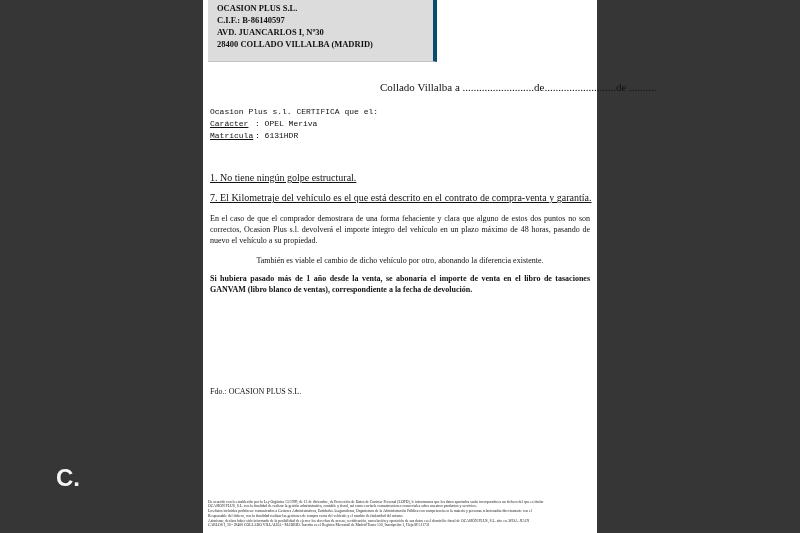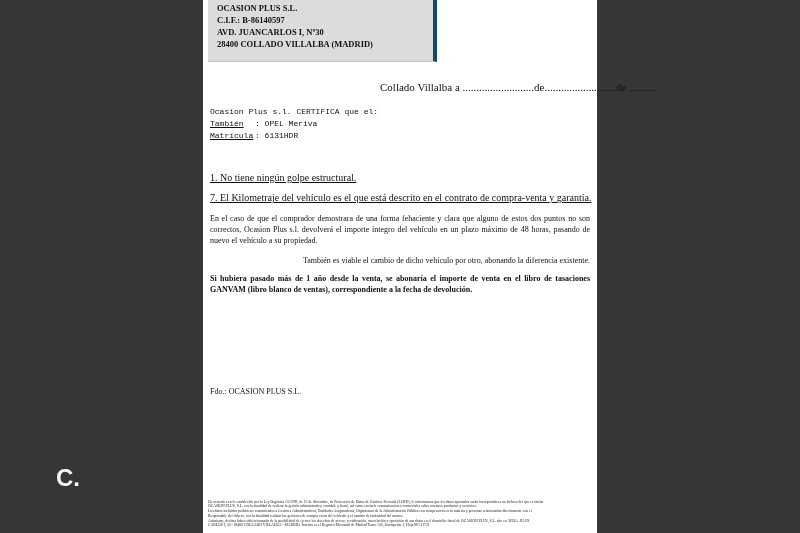--- a/index.html
+++ b/index.html
@@ -82,21 +82,21 @@
   .points .pt { margin-bottom: 9px; line-height: 11.3px; white-space: nowrap; }
   .para {
     position: absolute;
     left: 7px;
     width: 380px;
     font-size: 8px;
     line-height: 11px;
     text-align: justify;
   }
   .para-1 { top: 213px; }
-  .para-2 { top: 255px; text-align: right; white-space: nowrap; }
+  .para-2 { top: 255px; text-align: center; white-space: nowrap; }
   .para-3 { top: 273px; font-weight: bold; }
   .signature {
     position: absolute;
     left: 7px;
     top: 387px;
     font-size: 8px;
     white-space: nowrap;
   }
   .fineprint-wrap {
     position: absolute;
@@ -130,21 +130,21 @@
       <div>C.I.F.: B-86140597</div>
       <div>AVD. JUANCARLOS I, Nº30</div>
       <div>28400 COLLADO VILLALBA (MADRID)</div>
     </div>
 
     <div class="date-line">Collado Villalba a ..........................de..........................de ..........</div>
 
     <div class="certify">
       <div class="row">Ocasion Plus s.l. CERTIFICA que el:</div>
       <div class="row">
-        <span class="u-label">También</span><span>: OPEL Meriva</span>
+        <span class="u-label">Carácter</span><span>: OPEL Meriva</span>
       </div>
       <div class="row">
         <span class="u-label">Matrícula</span><span>: 6131HDR</span>
       </div>
     </div>
 
     <div class="points">
       <div class="pt">1. No tiene ningún golpe estructural.</div>
       <div class="pt">7. El Kilometraje del vehículo es el que está descrito en el contrato de compra-venta y garantía.</div>
     </div>

